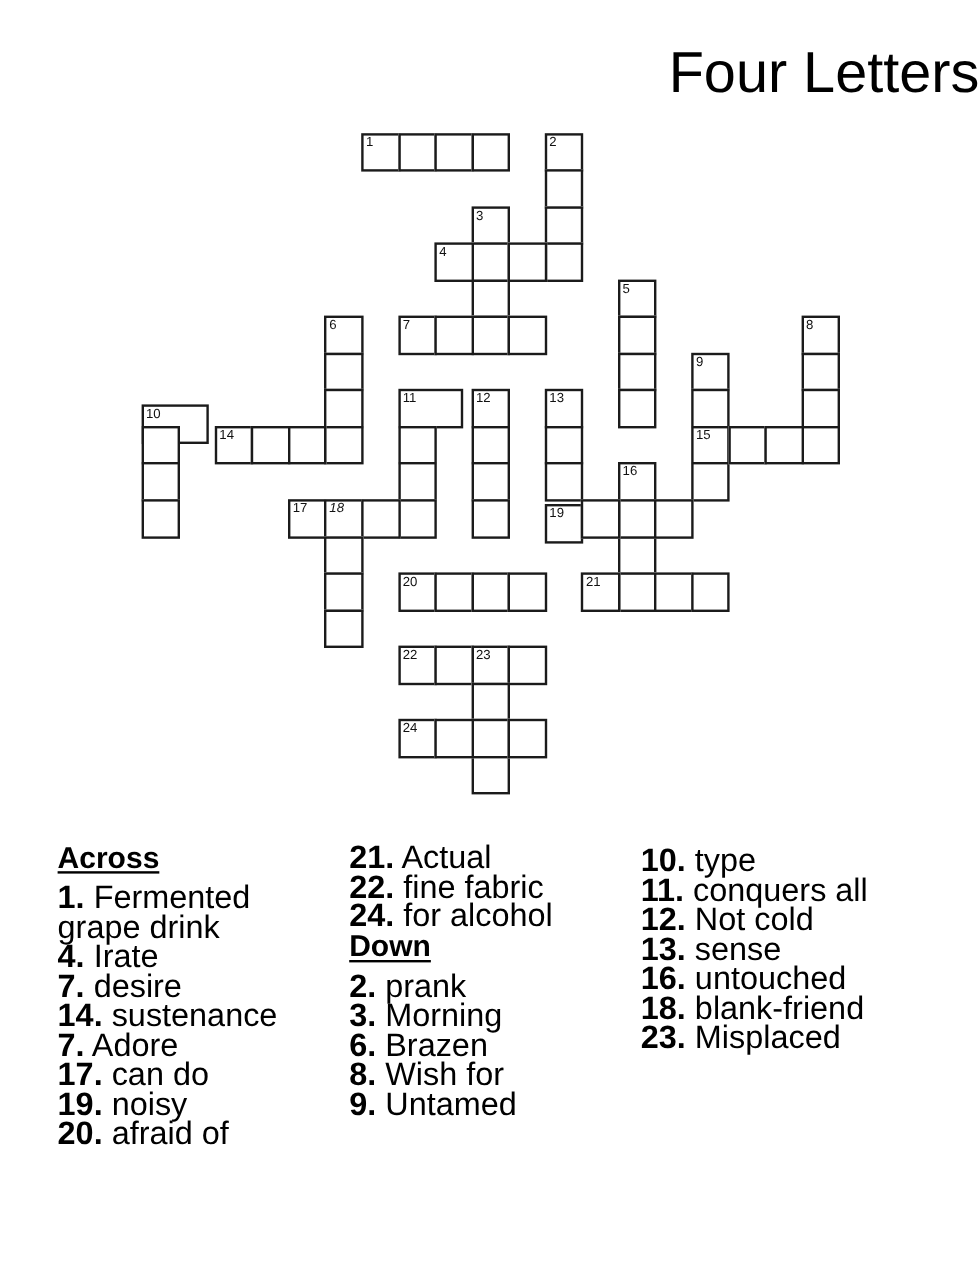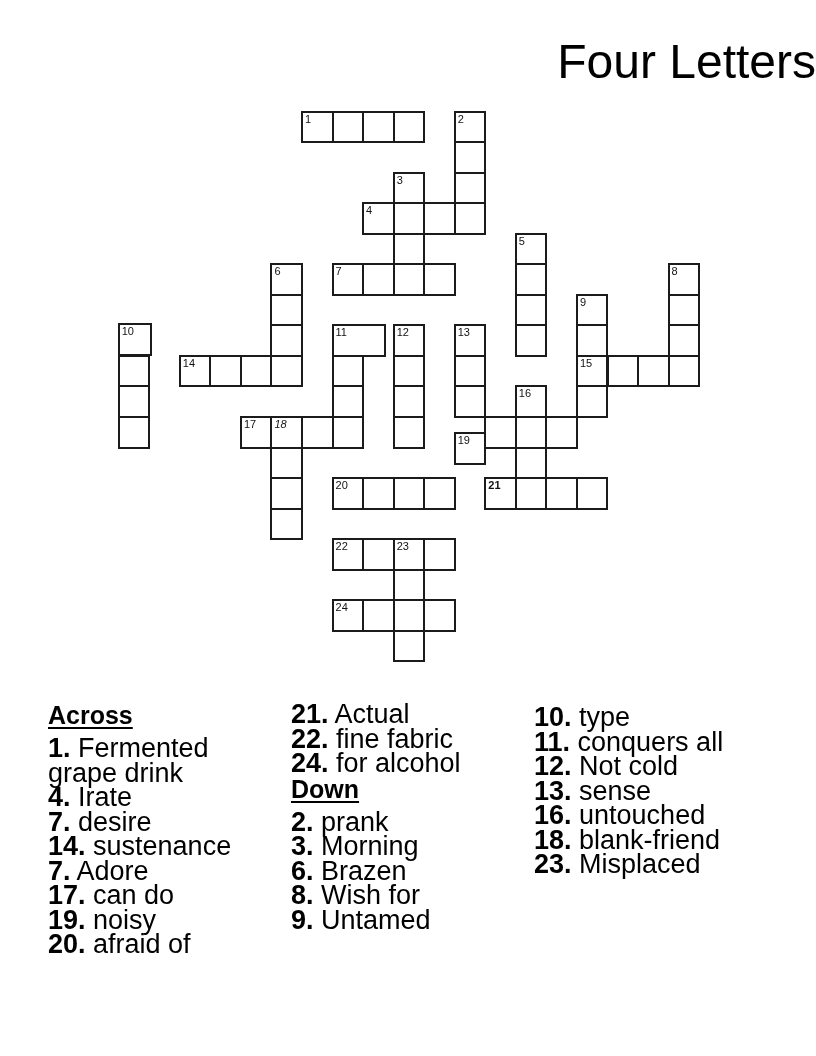--- a/index.html
+++ b/index.html
@@ -112,21 +112,21 @@
       <div class="cell" style="left: 667.6px; top: 324.35px; width: 32.55px; height: 32.55px; border-color: rgb(27, 27, 27); background: rgb(255, 255, 255);"></div>
       <div class="cell" style="left: 667.6px; top: 354.9px; width: 32.55px; height: 32.55px; border-color: rgb(27, 27, 27); background: rgb(255, 255, 255);"></div>
       <div class="cell" style="left: 575.95px; top: 293.8px; width: 32.55px; height: 32.55px; border-color: rgb(27, 27, 27); background: rgb(255, 255, 255);">
         <span class="num">9</span>
       </div>
       <div class="cell" style="left: 575.95px; top: 324.35px; width: 32.55px; height: 32.55px; border-color: rgb(27, 27, 27); background: rgb(255, 255, 255);"></div>
       <div class="cell" style="left: 575.95px; top: 354.9px; width: 32.55px; height: 32.55px; border-color: rgb(27, 27, 27); background: rgb(255, 255, 255);">
         <span class="num">15</span>
       </div>
       <div class="cell" style="left: 575.95px; top: 385.45px; width: 32.55px; height: 32.55px; border-color: rgb(27, 27, 27); background: rgb(255, 255, 255);"></div>
-      <div class="cell" style="left: 117.7px; top: 323px; width: 34px; height: 32.55px; border-color: rgb(27, 27, 27); background: rgb(255, 255, 255);">
+      <div class="cell" style="left: 117.7px; top: 337px; width: 56px; height: 32.55px; border-color: rgb(27, 27, 27); background: rgb(255, 255, 255);">
         <span class="num">10</span>
       </div>
       <div class="cell" style="left: 117.7px; top: 354.9px; width: 32.55px; height: 32.55px; border-color: rgb(27, 27, 27); background: rgb(255, 255, 255);"></div>
       <div class="cell" style="left: 117.7px; top: 385.45px; width: 32.55px; height: 32.55px; border-color: rgb(27, 27, 27); background: rgb(255, 255, 255);"></div>
       <div class="cell" style="left: 117.7px; top: 416px; width: 32.55px; height: 32.55px; border-color: rgb(27, 27, 27); background: rgb(255, 255, 255);"></div>
       <div class="cell" style="left: 331.55px; top: 324.35px; width: 54px; height: 32.55px; border-color: rgb(27, 27, 27); background: rgb(255, 255, 255);">
         <span class="num">11</span>
       </div>
       <div class="cell" style="left: 331.55px; top: 354.9px; width: 32.55px; height: 32.55px; border-color: rgb(27, 27, 27); background: rgb(255, 255, 255);"></div>
       <div class="cell" style="left: 331.55px; top: 385.45px; width: 32.55px; height: 32.55px; border-color: rgb(27, 27, 27); background: rgb(255, 255, 255);"></div>
@@ -135,21 +135,21 @@
         <span class="num">12</span>
       </div>
       <div class="cell" style="left: 392.65px; top: 354.9px; width: 32.55px; height: 32.55px; border-color: rgb(27, 27, 27); background: rgb(255, 255, 255);"></div>
       <div class="cell" style="left: 392.65px; top: 385.45px; width: 32.55px; height: 32.55px; border-color: rgb(27, 27, 27); background: rgb(255, 255, 255);"></div>
       <div class="cell" style="left: 392.65px; top: 416px; width: 32.55px; height: 32.55px; border-color: rgb(27, 27, 27); background: rgb(255, 255, 255);"></div>
       <div class="cell" style="left: 453.75px; top: 324.35px; width: 32.55px; height: 32.55px; border-color: rgb(27, 27, 27); background: rgb(255, 255, 255);">
         <span class="num">13</span>
       </div>
       <div class="cell" style="left: 453.75px; top: 354.9px; width: 32.55px; height: 32.55px; border-color: rgb(27, 27, 27); background: rgb(255, 255, 255);"></div>
       <div class="cell" style="left: 453.75px; top: 385.45px; width: 32.55px; height: 32.55px; border-color: rgb(27, 27, 27); background: rgb(255, 255, 255);"></div>
-      <div class="cell" style="left: 453.75px; top: 432px; width: 32.55px; height: 32.55px; border-color: rgb(27, 27, 27); background: rgb(255, 255, 255);">
+      <div class="cell" style="left: 453.75px; top: 420px; width: 32.55px; height: 32.55px; border-color: rgb(27, 27, 27); background: rgb(255, 255, 255);">
         <span class="num">19</span>
       </div>
       <div class="cell" style="left: 178.8px; top: 354.9px; width: 32.55px; height: 32.55px; border-color: rgb(27, 27, 27); background: rgb(255, 255, 255);">
         <span class="num">14</span>
       </div>
       <div class="cell" style="left: 209.35px; top: 354.9px; width: 32.55px; height: 32.55px; border-color: rgb(27, 27, 27); background: rgb(255, 255, 255);"></div>
       <div class="cell" style="left: 239.9px; top: 354.9px; width: 32.55px; height: 32.55px; border-color: rgb(27, 27, 27); background: rgb(255, 255, 255);"></div>
       <div class="cell" style="left: 606.5px; top: 354.9px; width: 32.55px; height: 32.55px; border-color: rgb(27, 27, 27); background: rgb(255, 255, 255);"></div>
       <div class="cell" style="left: 637.05px; top: 354.9px; width: 32.55px; height: 32.55px; border-color: rgb(27, 27, 27); background: rgb(255, 255, 255);"></div>
       <div class="cell" style="left: 514.85px; top: 385.45px; width: 32.55px; height: 32.55px; border-color: rgb(27, 27, 27); background: rgb(255, 255, 255);">
@@ -169,21 +169,21 @@
       <div class="cell" style="left: 270.45px; top: 477.1px; width: 32.55px; height: 32.55px; border-color: rgb(27, 27, 27); background: rgb(255, 255, 255);"></div>
       <div class="cell" style="left: 270.45px; top: 507.65px; width: 32.55px; height: 32.55px; border-color: rgb(27, 27, 27); background: rgb(255, 255, 255);"></div>
       <div class="cell" style="left: 484.3px; top: 416px; width: 32.55px; height: 32.55px; border-color: rgb(27, 27, 27); background: rgb(255, 255, 255);"></div>
       <div class="cell" style="left: 545.4px; top: 416px; width: 32.55px; height: 32.55px; border-color: rgb(27, 27, 27); background: rgb(255, 255, 255);"></div>
       <div class="cell" style="left: 331.55px; top: 477.1px; width: 32.55px; height: 32.55px; border-color: rgb(27, 27, 27); background: rgb(255, 255, 255);">
         <span class="num">20</span>
       </div>
       <div class="cell" style="left: 362.1px; top: 477.1px; width: 32.55px; height: 32.55px; border-color: rgb(27, 27, 27); background: rgb(255, 255, 255);"></div>
       <div class="cell" style="left: 392.65px; top: 477.1px; width: 32.55px; height: 32.55px; border-color: rgb(27, 27, 27); background: rgb(255, 255, 255);"></div>
       <div class="cell" style="left: 423.2px; top: 477.1px; width: 32.55px; height: 32.55px; border-color: rgb(27, 27, 27); background: rgb(255, 255, 255);"></div>
-      <div class="cell" style="left: 484.3px; top: 477.1px; width: 32.55px; height: 32.55px; border-color: rgb(27, 27, 27); background: rgb(255, 255, 255); font-weight: bold;">
+      <div class="cell" style="left: 484.3px; top: 477.1px; width: 32.55px; height: 32.55px; border-color: rgb(27, 27, 27); background: rgb(255, 255, 255);">
         <span class="num">21</span>
       </div>
       <div class="cell" style="left: 545.4px; top: 477.1px; width: 32.55px; height: 32.55px; border-color: rgb(27, 27, 27); background: rgb(255, 255, 255);"></div>
       <div class="cell" style="left: 575.95px; top: 477.1px; width: 32.55px; height: 32.55px; border-color: rgb(27, 27, 27); background: rgb(255, 255, 255);"></div>
       <div class="cell" style="left: 331.55px; top: 538.2px; width: 32.55px; height: 32.55px; border-color: rgb(27, 27, 27); background: rgb(255, 255, 255);">
         <span class="num">22</span>
       </div>
       <div class="cell" style="left: 362.1px; top: 538.2px; width: 32.55px; height: 32.55px; border-color: rgb(27, 27, 27); background: rgb(255, 255, 255);"></div>
       <div class="cell" style="left: 392.65px; top: 538.2px; width: 32.55px; height: 32.55px; border-color: rgb(27, 27, 27); background: rgb(255, 255, 255);">
         <span class="num">23</span>

